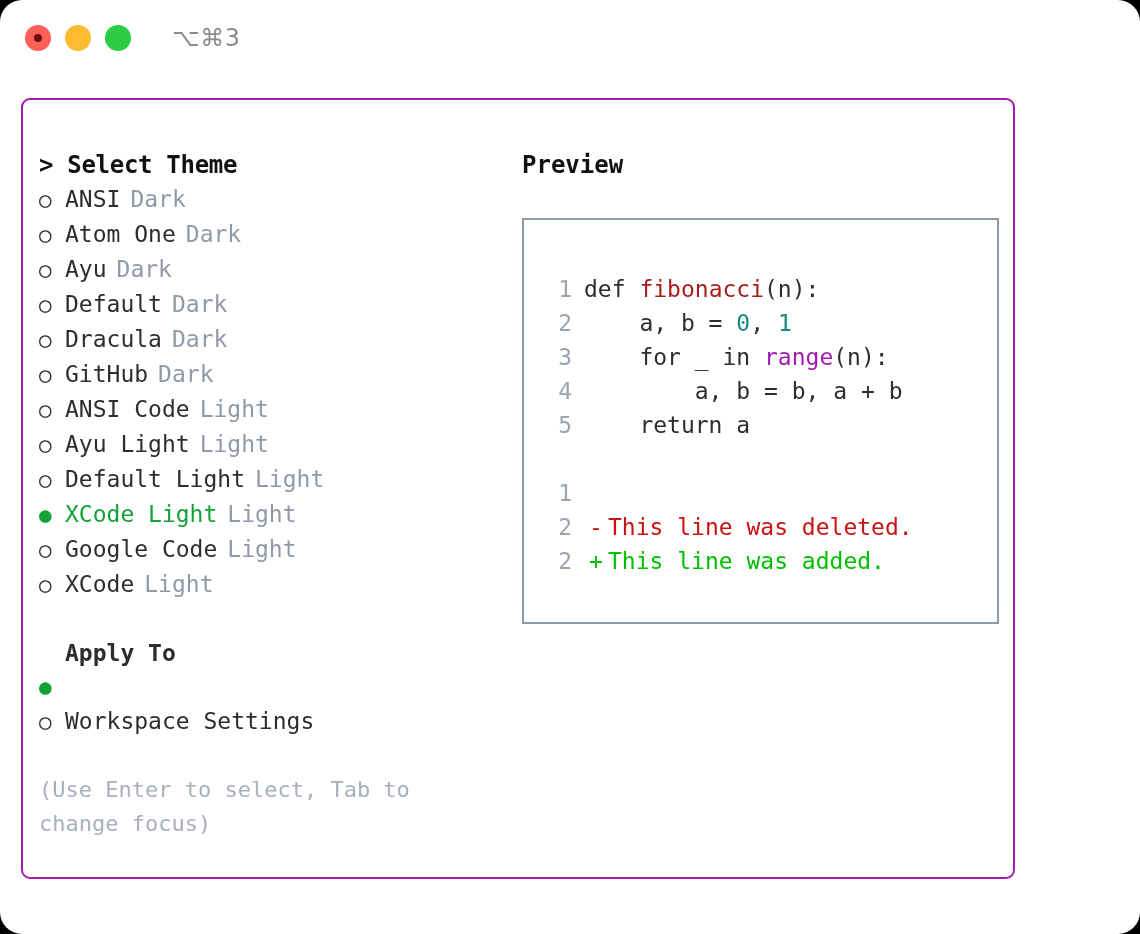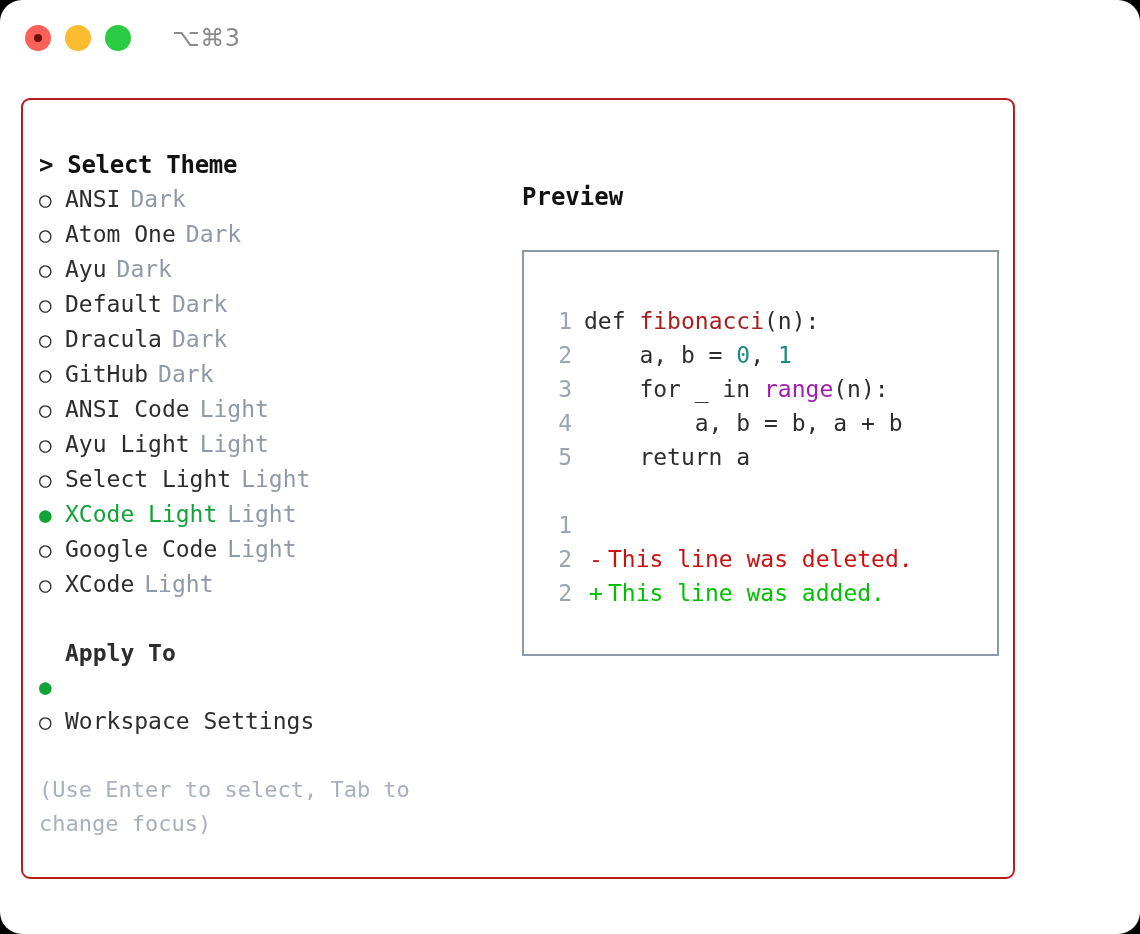--- a/index.html
+++ b/index.html
@@ -51,21 +51,21 @@
     font-family: "DejaVu Sans", "Liberation Sans", sans-serif;
   }
 
   
   .panel {
     position: absolute;
     left: 21px;
     top: 98px;
     width: 994px;
     height: 781px;
-    border: 2px solid #b91c1c;
+    border: 2px solid #a21caf;
     border-radius: 9px;
     background: #ffffff;
   }
 
   .panel-inner {
     position: absolute;
     inset: 0;
     padding: 48px 0 0 16px;
     display: flex;
   }
@@ -134,21 +134,20 @@
   .right-col {
     flex: 1 1 auto;
     padding-left: 21px;
   }
   .preview-title {
     font-size: 24px;
     font-weight: bold;
     color: #111111;
     line-height: 34px;
     white-space: pre;
-    margin-top: 32px;
   }
 
   .preview-box {
     margin-top: 36px;
     width: 477px;
     height: 406px;
     border: 2px solid #8d99ab;
     background: #ffffff;
     padding: 52px 0 0 20px;
   }
@@ -213,21 +212,21 @@
 
         <div id="theme-list">
             <div class="opt-row"><span class="opt-marker">○</span><span class="opt-label">ANSI</span><span class="opt-tag">Dark</span></div>
             <div class="opt-row"><span class="opt-marker">○</span><span class="opt-label">Atom One</span><span class="opt-tag">Dark</span></div>
             <div class="opt-row"><span class="opt-marker">○</span><span class="opt-label">Ayu</span><span class="opt-tag">Dark</span></div>
             <div class="opt-row"><span class="opt-marker">○</span><span class="opt-label">Default</span><span class="opt-tag">Dark</span></div>
             <div class="opt-row"><span class="opt-marker">○</span><span class="opt-label">Dracula</span><span class="opt-tag">Dark</span></div>
             <div class="opt-row"><span class="opt-marker">○</span><span class="opt-label">GitHub</span><span class="opt-tag">Dark</span></div>
             <div class="opt-row"><span class="opt-marker">○</span><span class="opt-label">ANSI Code</span><span class="opt-tag">Light</span></div>
             <div class="opt-row"><span class="opt-marker">○</span><span class="opt-label">Ayu Light</span><span class="opt-tag">Light</span></div>
-            <div class="opt-row"><span class="opt-marker">○</span><span class="opt-label">Select Light</span><span class="opt-tag">Light</span></div>
+            <div class="opt-row"><span class="opt-marker">○</span><span class="opt-label">Default Light</span><span class="opt-tag">Light</span></div>
             <div class="opt-row selected"><span class="opt-marker">●</span><span class="opt-label">XCode Light</span><span class="opt-tag">Light</span></div>
             <div class="opt-row"><span class="opt-marker">○</span><span class="opt-label">Google Code</span><span class="opt-tag">Light</span></div>
             <div class="opt-row"><span class="opt-marker">○</span><span class="opt-label">XCode</span><span class="opt-tag">Light</span></div>
           </div>
 
         <div class="subsection">
           <div class="subsection-header">Apply To</div>
           <div id="apply-list">
               <div class="opt-row selected"><span class="opt-marker">●</span></div>
               <div class="opt-row"><span class="opt-marker">○</span><span class="opt-label">Workspace Settings</span></div>

